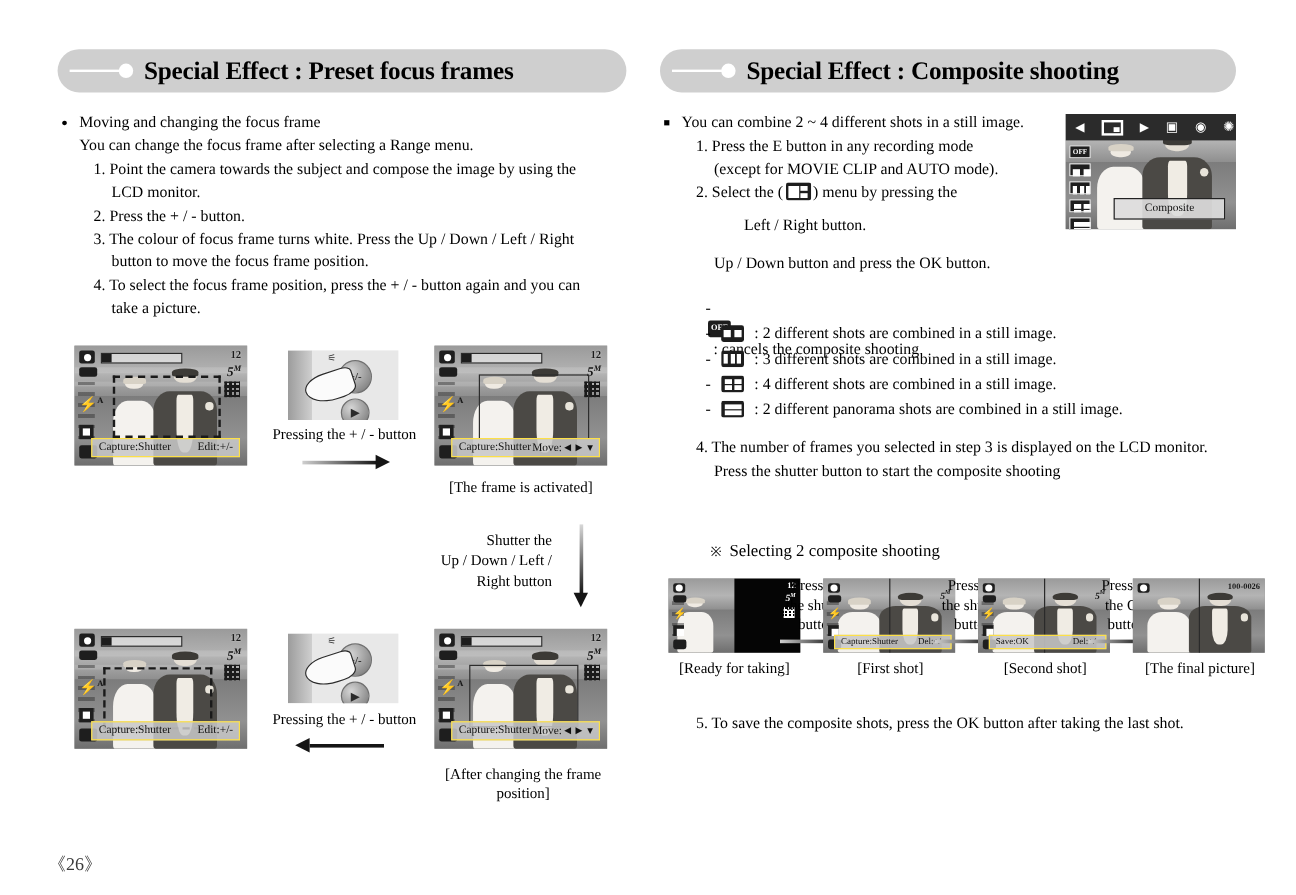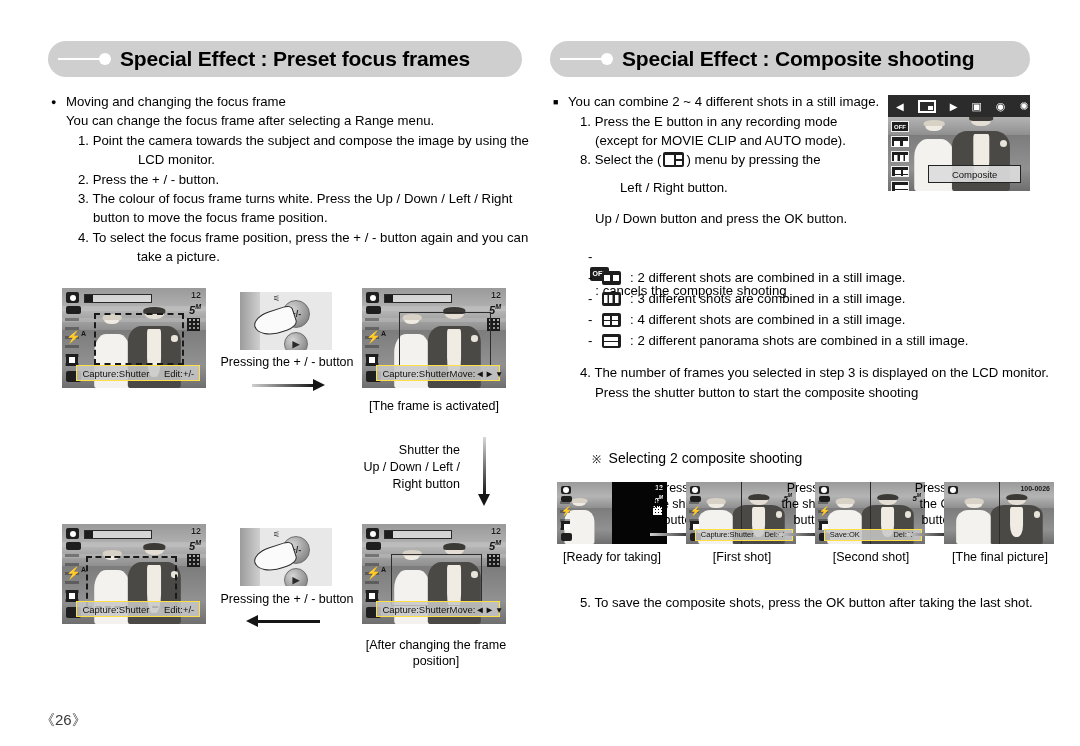--- a/index.html
+++ b/index.html
@@ -7,21 +7,21 @@
     background: #ffffff;
   }
   body {
     width: 1080px; height: 746px;
     position: relative;
     font-family: "Liberation Sans", sans-serif;
     color: #000;
     overflow: hidden;
     -webkit-font-smoothing: antialiased;
   }
-  .page { position: absolute; inset: 0; }
+  .page { position: absolute; inset: 0; font-family: Liberation Serif, serif; }
 
   
   .pill {
     position: absolute;
     height: 36px;
     background: #cfcfcf;
     border-radius: 18px;
     display: flex;
     align-items: center;
   }
@@ -358,26 +358,26 @@
     <span class="pill-dot-line">
       <span class="ln"></span>
         <span class="dt"></span>
     </span>
     <span class="pill-title">Special Effect : Composite shooting</span>
   </div>
 
   <div class="txt bullet-round" style="left:66px; top:92px;">Moving and changing the focus frame</div>
   <div class="txt" style="left:66px; top:111px;">You can change the focus frame after selecting a Range menu.</div>
   <div class="txt" style="left:78px; top:131px;">1. Point the camera towards the subject and compose the image by using the</div>
-  <div class="txt" style="left:93px; top:150px;margin-left:45px;">LCD monitor.</div>
+  <div class="txt" style="left:93px; top:150px;">LCD monitor.</div>
   <div class="txt" style="left:78px; top:170px;">2. Press the + / - button.</div>
   <div class="txt" style="left:78px; top:189px;">3. The colour of focus frame turns white. Press the Up / Down / Left / Right</div>
   <div class="txt" style="left:93px; top:208px;">button to move the focus frame position.</div>
   <div class="txt" style="left:78px; top:228px;">4. To select the focus frame position, press the + / - button again and you can</div>
-  <div class="txt" style="left:93px; top:247px;margin-left:44px;">take a picture.</div>
+  <div class="txt" style="left:93px; top:247px;">take a picture.</div>
 
   <div class="lcd" style="left:62px; top:288px; width:144px; height:100px;">
     <div class="sky"></div>
     <div class="ground"></div>
     <div class="blur-strip" style="top:18%;height:5%;"></div>
     <div class="blur-strip" style="top:30%;height:4%;"></div>
     <div class="couple">
       <div class="bride">
         <div class="body"></div>
           <div class="head"></div>
@@ -543,21 +543,21 @@
       <span><span>Move:</span>◄► ▾</span>
     </div>
   </div>
   <div class="caption" style="left:352px; top:637px; width:168px;">[After changing the frame</div>
   <div class="caption" style="left:352px; top:653px; width:168px;">position]</div>
 
   <div class="txt bullet-square" style="left:568px; top:92px;">You can combine 2 ~ 4 different shots in a still image.</div>
   <div class="txt" style="left:580px; top:112px;">1. Press the E button in any recording mode</div>
   <div class="txt" style="left:595px; top:131px;">(except for MOVIE CLIP and AUTO mode).</div>
   <div class="txt" style="left:580px; top:150px;">
-    <span>8. Select the (</span><span class="glyph g-comp"></span><span>) menu by pressing the</span>
+    <span>2. Select the (</span><span class="glyph g-comp"></span><span>) menu by pressing the</span>
   </div>
   <div class="txt" style="left:595px; top:178px;margin-left:25px;">Left / Right button.</div>
   <div class="txt" style="left:595px; top:209px;">Up / Down button and press the OK button.</div>
 
   <div class="txt" style="left:588px; top:247px;">
     <span>-&nbsp;&nbsp;</span><span class="glyph g-off">OFF</span>&nbsp;&nbsp;<span>: cancels the composite shooting</span>
   </div>
   <div class="txt" style="left:588px; top:268px;">
     <span>-&nbsp;&nbsp;</span><span class="glyph g-2"></span>&nbsp;&nbsp;<span>: 2 different shots are combined in a still image.</span>
   </div>

